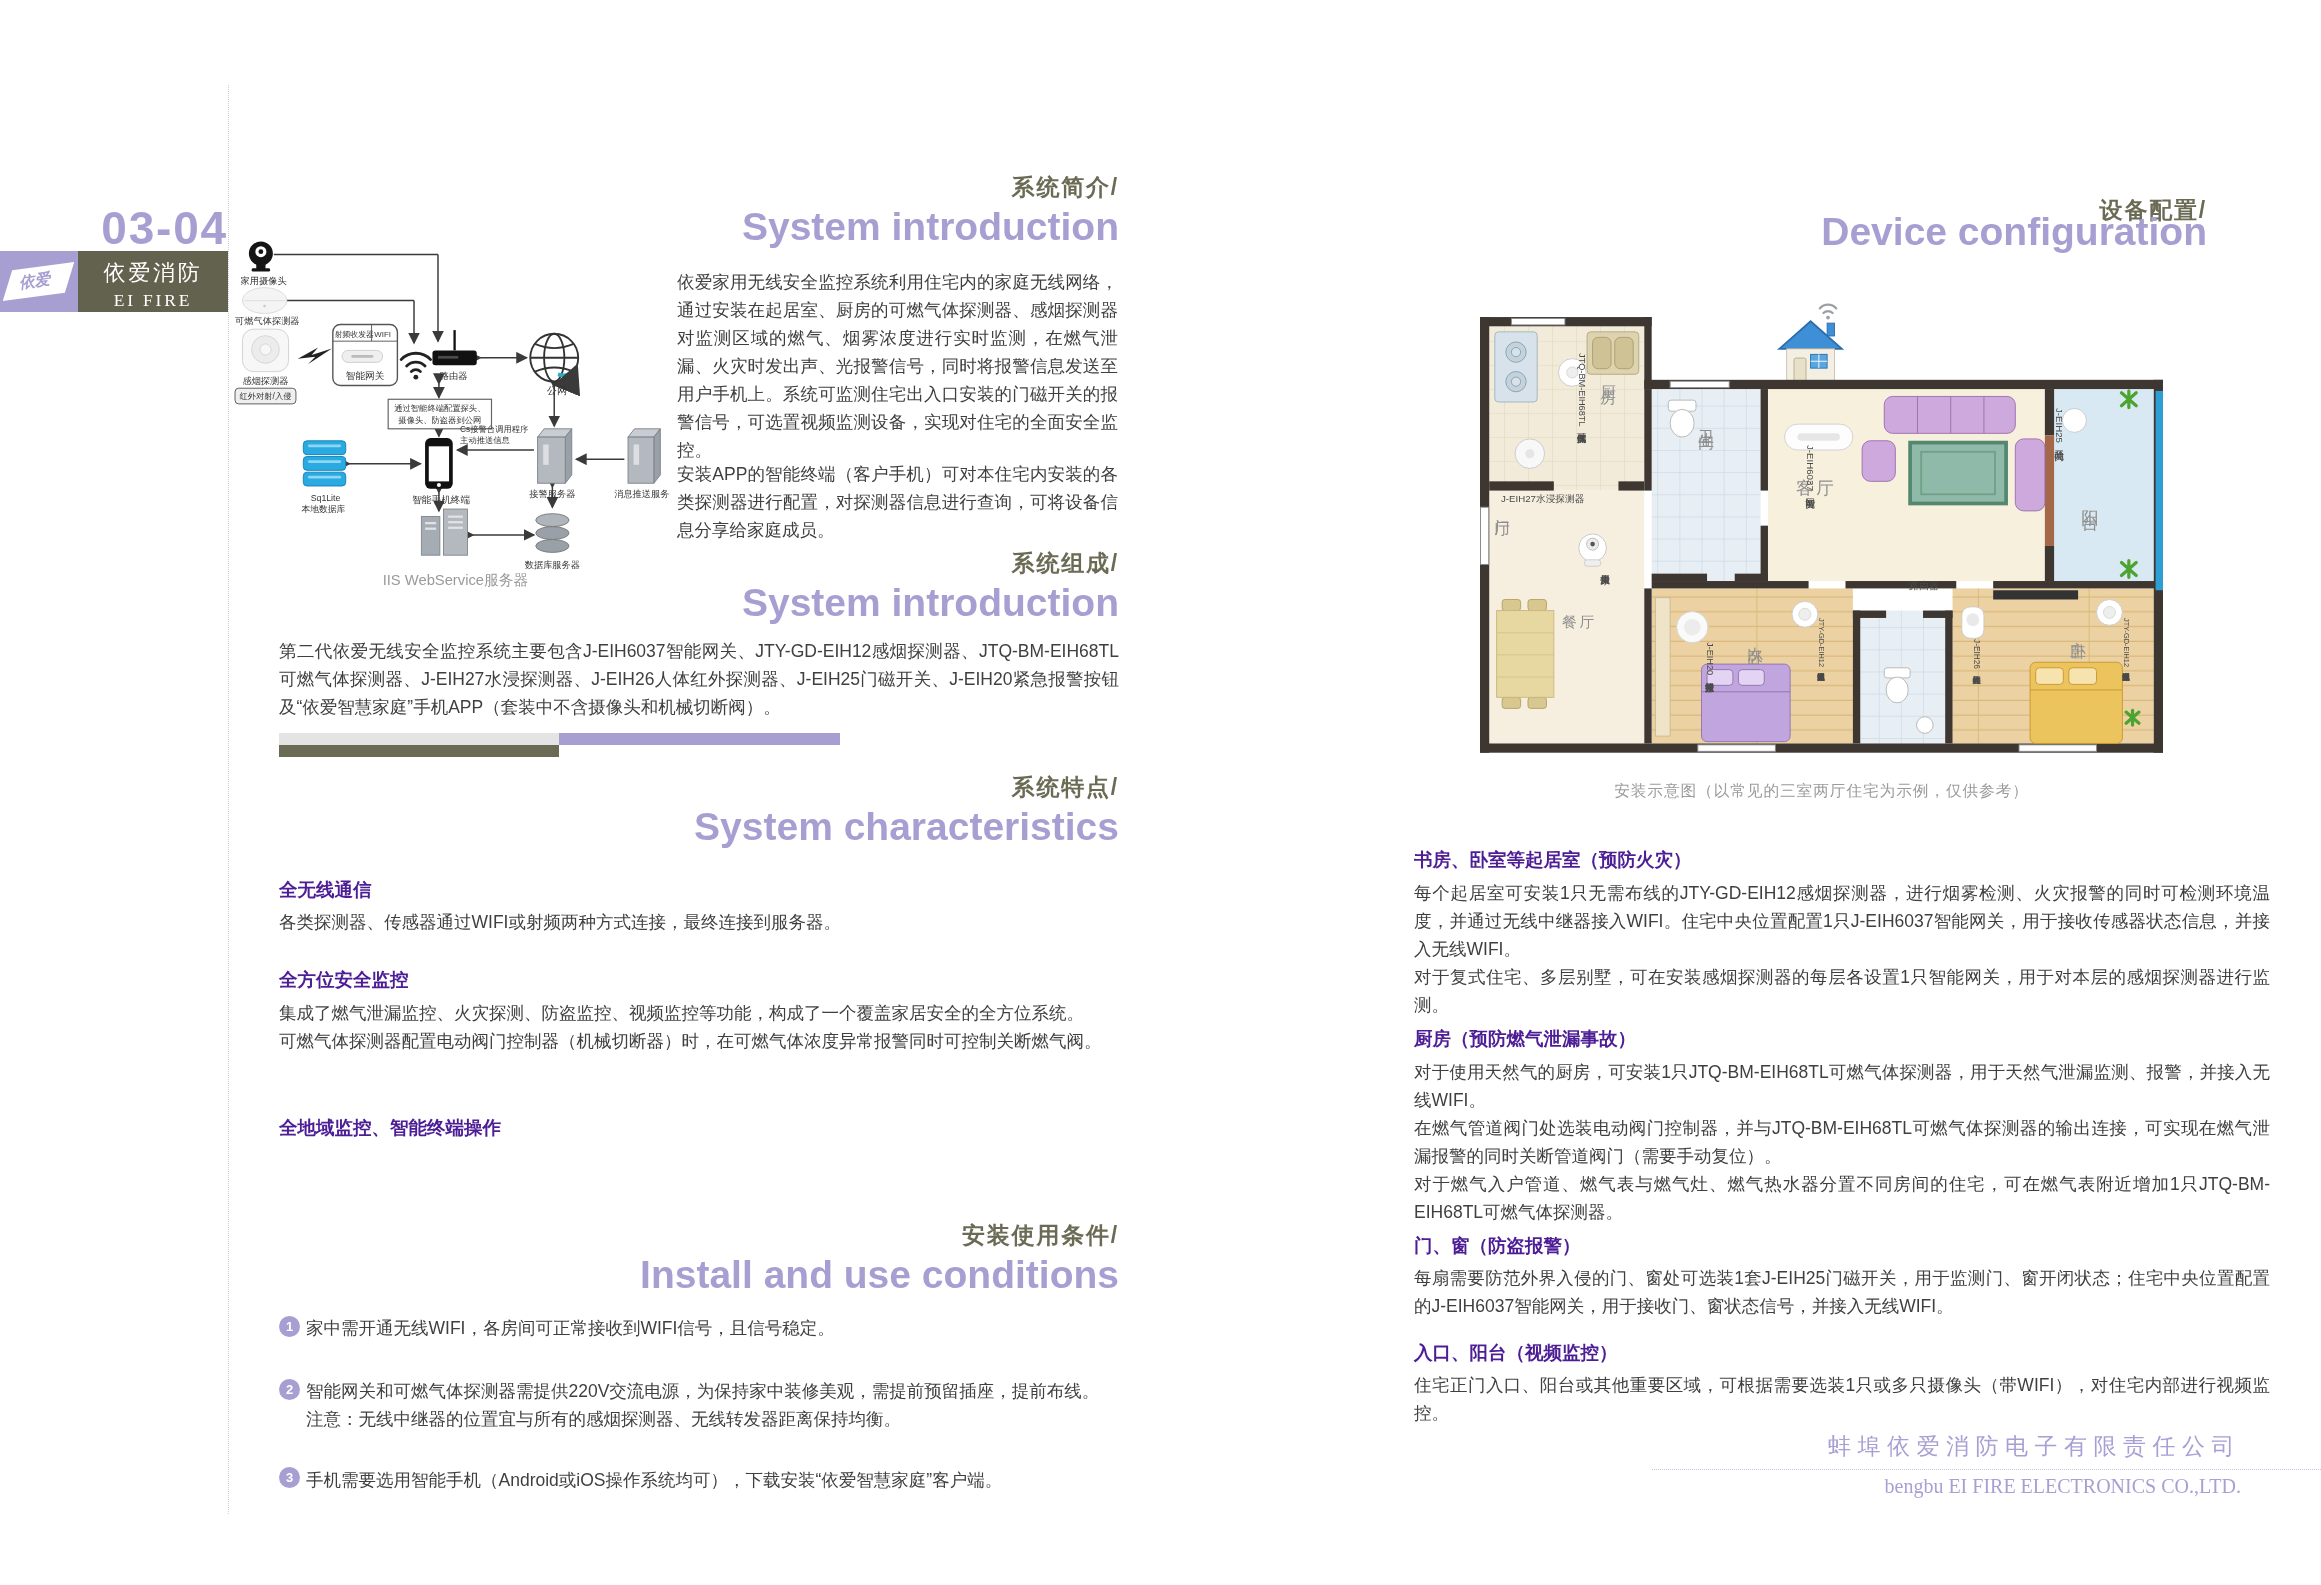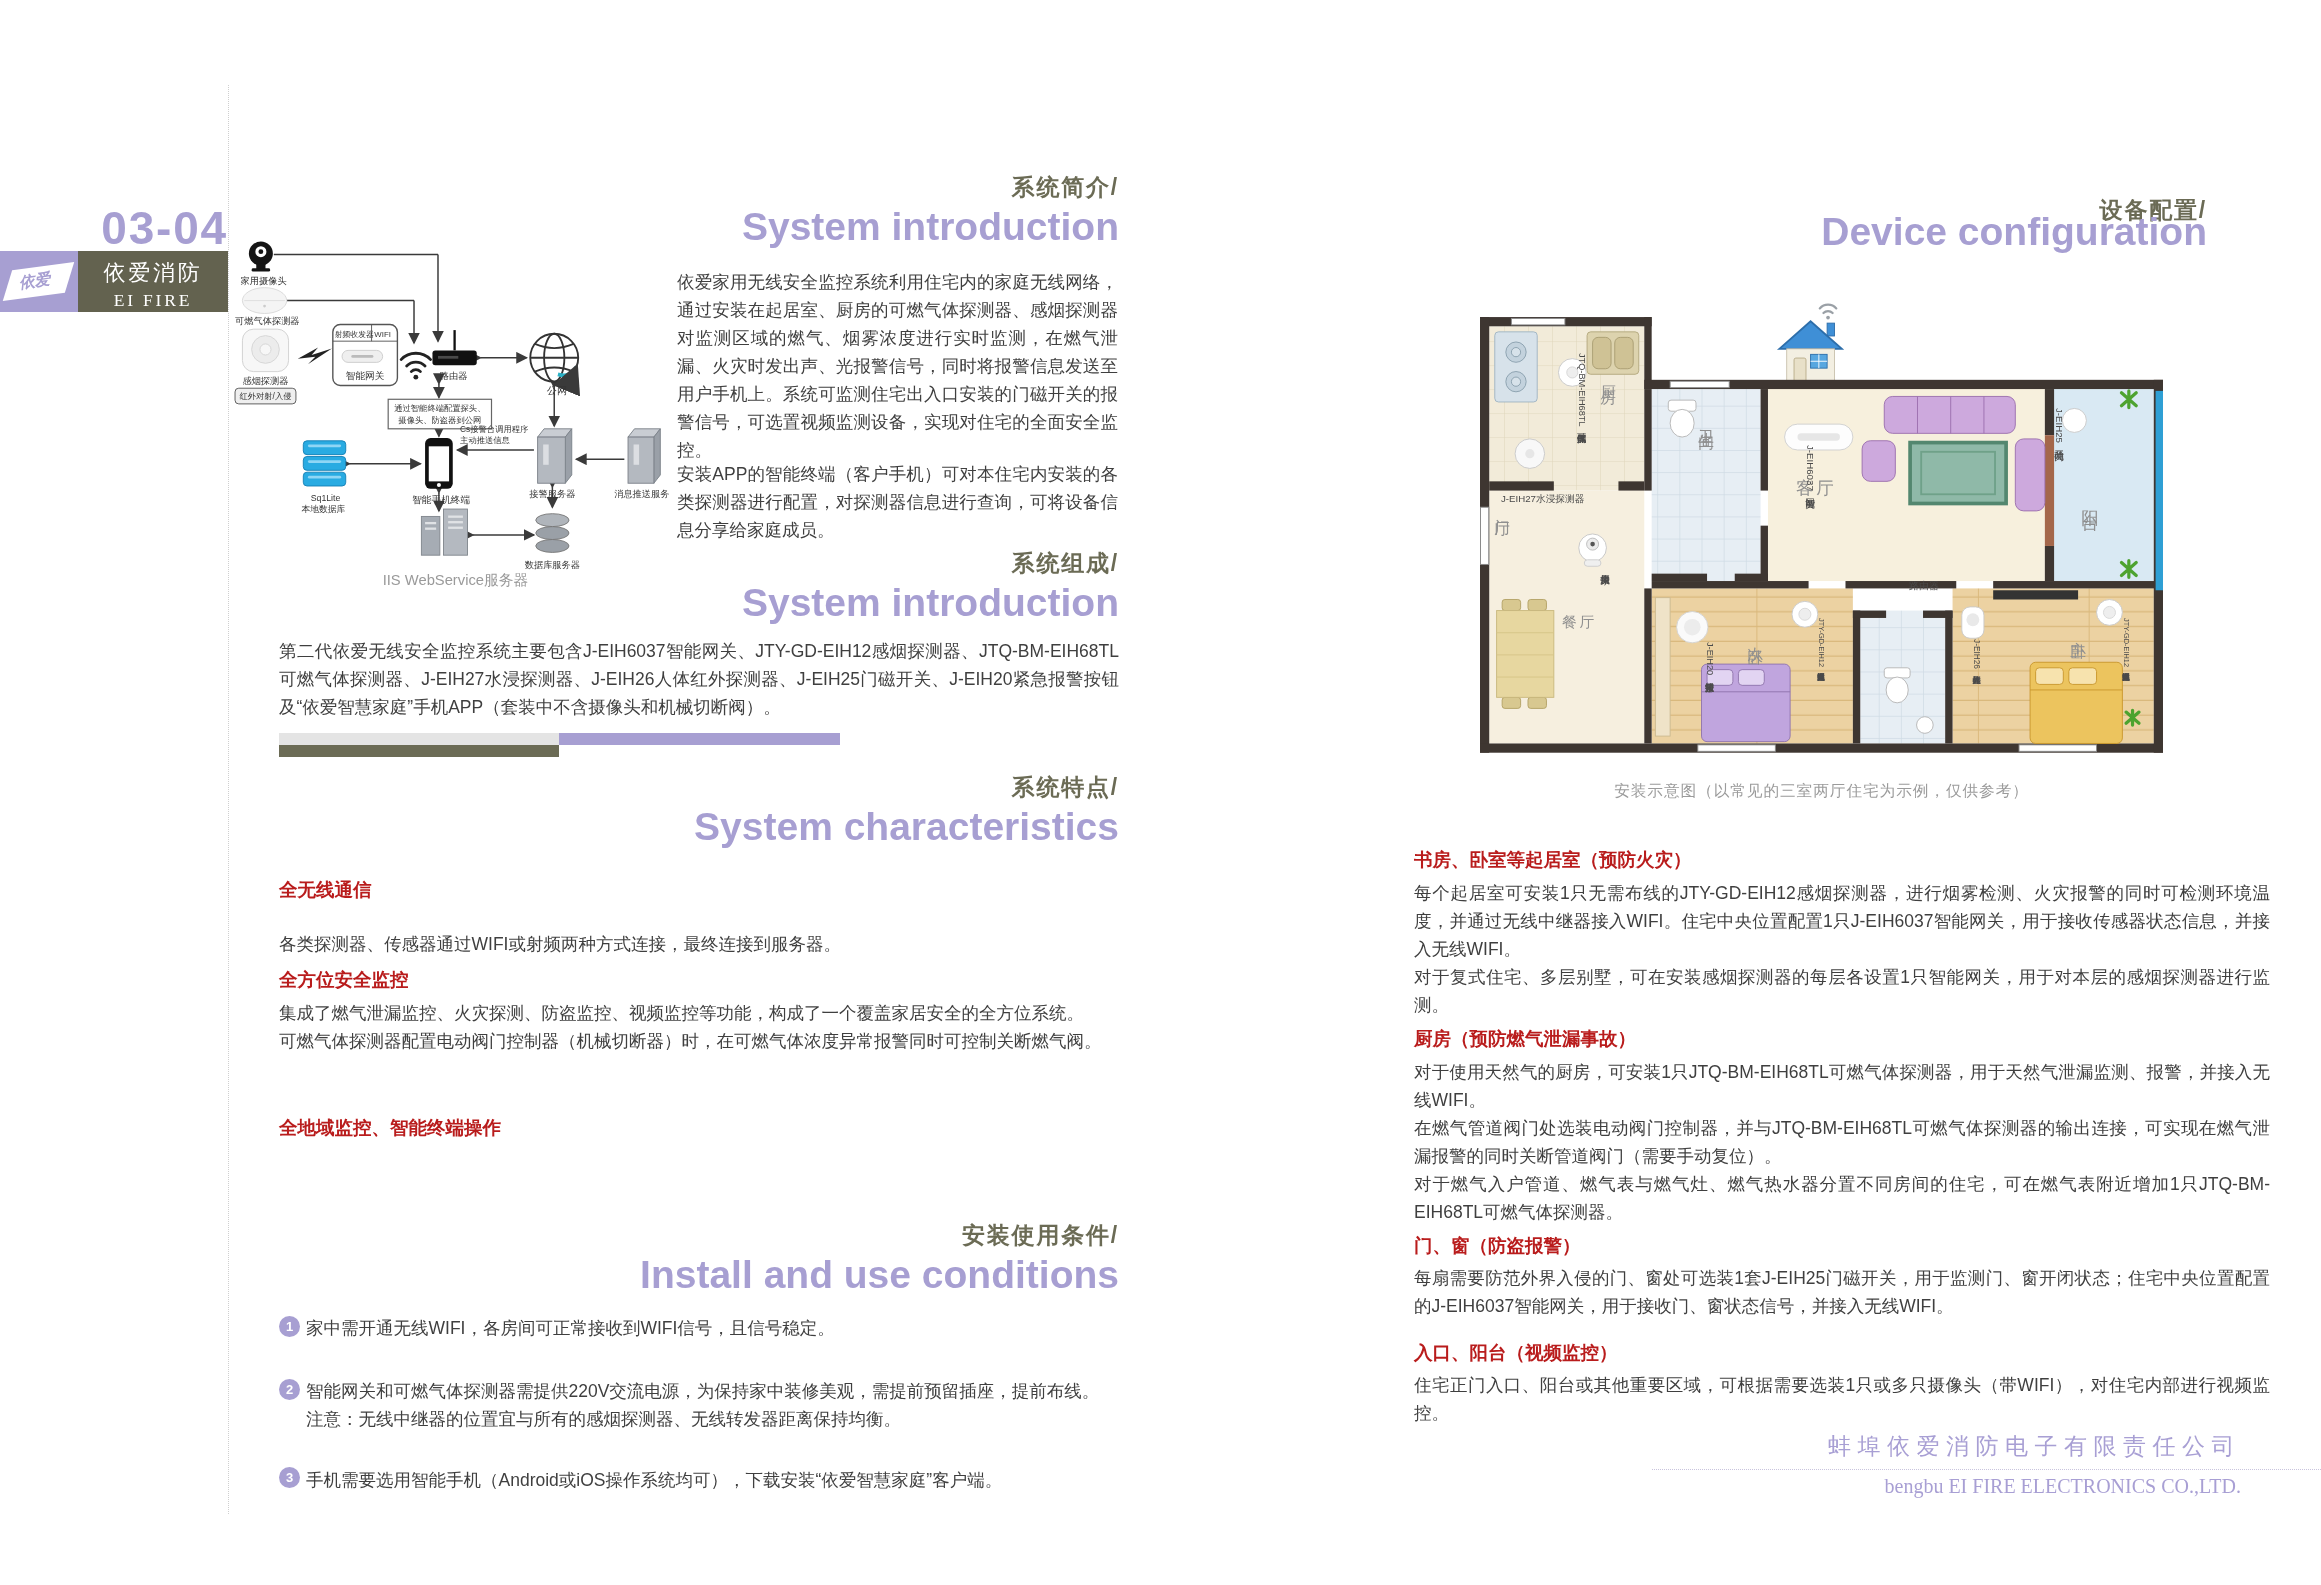--- a/index.html
+++ b/index.html
@@ -3,21 +3,21 @@
 <meta charset="utf-8">
 <style>
   html,body{margin:0;padding:0;background:#ffffff;}
   body{font-family:"Liberation Sans","DejaVu Sans",sans-serif;}
   #page{position:relative;width:2321px;height:1586px;background:#fff;overflow:hidden;}
   .abs{position:absolute;}
   .cn-head{color:#6b6b55;font-weight:bold;font-size:23px;letter-spacing:1.8px;}
   .en-head{color:#a79fd2;font-weight:bold;font-size:39px;letter-spacing:0px;}
   .right-align{text-align:right;}
   .body-text{color:#3f3f3f;font-size:17.5px;line-height:28px;text-align:justify;white-space:pre-line;}
-  .sub-head{color:#b91c1c;font-weight:bold;font-size:18.5px;}
+  .sub-head{color:#4c1d95;font-weight:bold;font-size:18.5px;}
   .v-label{writing-mode:vertical-rl;}
   .room-label{color:#8f8f8f;font-size:15.7px;letter-spacing:2.8px;}
   .device-label{color:#4a4a4a;font-size:9.7px;line-height:1.15;}
   .bullet{display:inline-block;width:21px;height:21px;border-radius:50%;background:#a79fd2;color:#fff;font-size:13px;font-weight:bold;text-align:center;line-height:21px;}
   .divider-seg{display:inline-block;height:12px;vertical-align:top;}
   svg text{font-family:"Liberation Sans","DejaVu Sans",sans-serif;}
 </style>
 </head>
 <body>
 
@@ -193,21 +193,21 @@
   <div class="abs body-text" style="left:279px;top:637px;width:840px;">第二代依爱无线安全监控系统主要包含J-EIH6037智能网关、JTY-GD-EIH12感烟探测器、JTQ-BM-EIH68TL可燃气体探测器、J-EIH27水浸探测器、J-EIH26人体红外探测器、J-EIH25门磁开关、J-EIH20紧急报警按钮及“依爱智慧家庭”手机APP（套装中不含摄像头和机械切断阀）。</div>
 
   <div class="abs" style="left:279px;top:733px;width:840px;font-size:0;">
     <span class="divider-seg" style="width:280px;background:#e4e4e4;"></span><span class="divider-seg" style="width:281px;background:#a79fd2;"></span><span class="divider-seg" style="width:280px;background:#6b6b55;"></span>
   </div>
 
   <div class="abs cn-head right-align" style="left:517px;top:772px;width:602px;">系统特点/</div>
   <div class="abs en-head right-align" style="left:517px;top:805px;width:602px;">System characteristics</div>
 
   <div class="abs sub-head" style="left:279px;top:877px;">全无线通信</div>
-  <div class="abs body-text" style="left:279px;top:908px;width:840px;margin-top:22px;">各类探测器、传感器通过WIFI或射频两种方式连接，最终连接到服务器。</div>
+  <div class="abs body-text" style="left:279px;top:908px;width:840px;">各类探测器、传感器通过WIFI或射频两种方式连接，最终连接到服务器。</div>
   <div class="abs sub-head" style="left:279px;top:967px;">全方位安全监控</div>
   <div class="abs body-text" style="left:279px;top:999px;width:840px;">集成了燃气泄漏监控、火灾探测、防盗监控、视频监控等功能，构成了一个覆盖家居安全的全方位系统。
 可燃气体探测器配置电动阀门控制器（机械切断器）时，在可燃气体浓度异常报警同时可控制关断燃气阀。</div>
   <div class="abs sub-head" style="left:279px;top:1115px;">全地域监控、智能终端操作</div>
 
   <div class="abs cn-head right-align" style="left:517px;top:1220px;width:602px;">安装使用条件/</div>
   <div class="abs en-head right-align" style="left:517px;top:1253px;width:602px;">Install and use conditions</div>
 
   <div class="abs" style="left:279px;top:1316px;">
     <span class="bullet">1</span>

